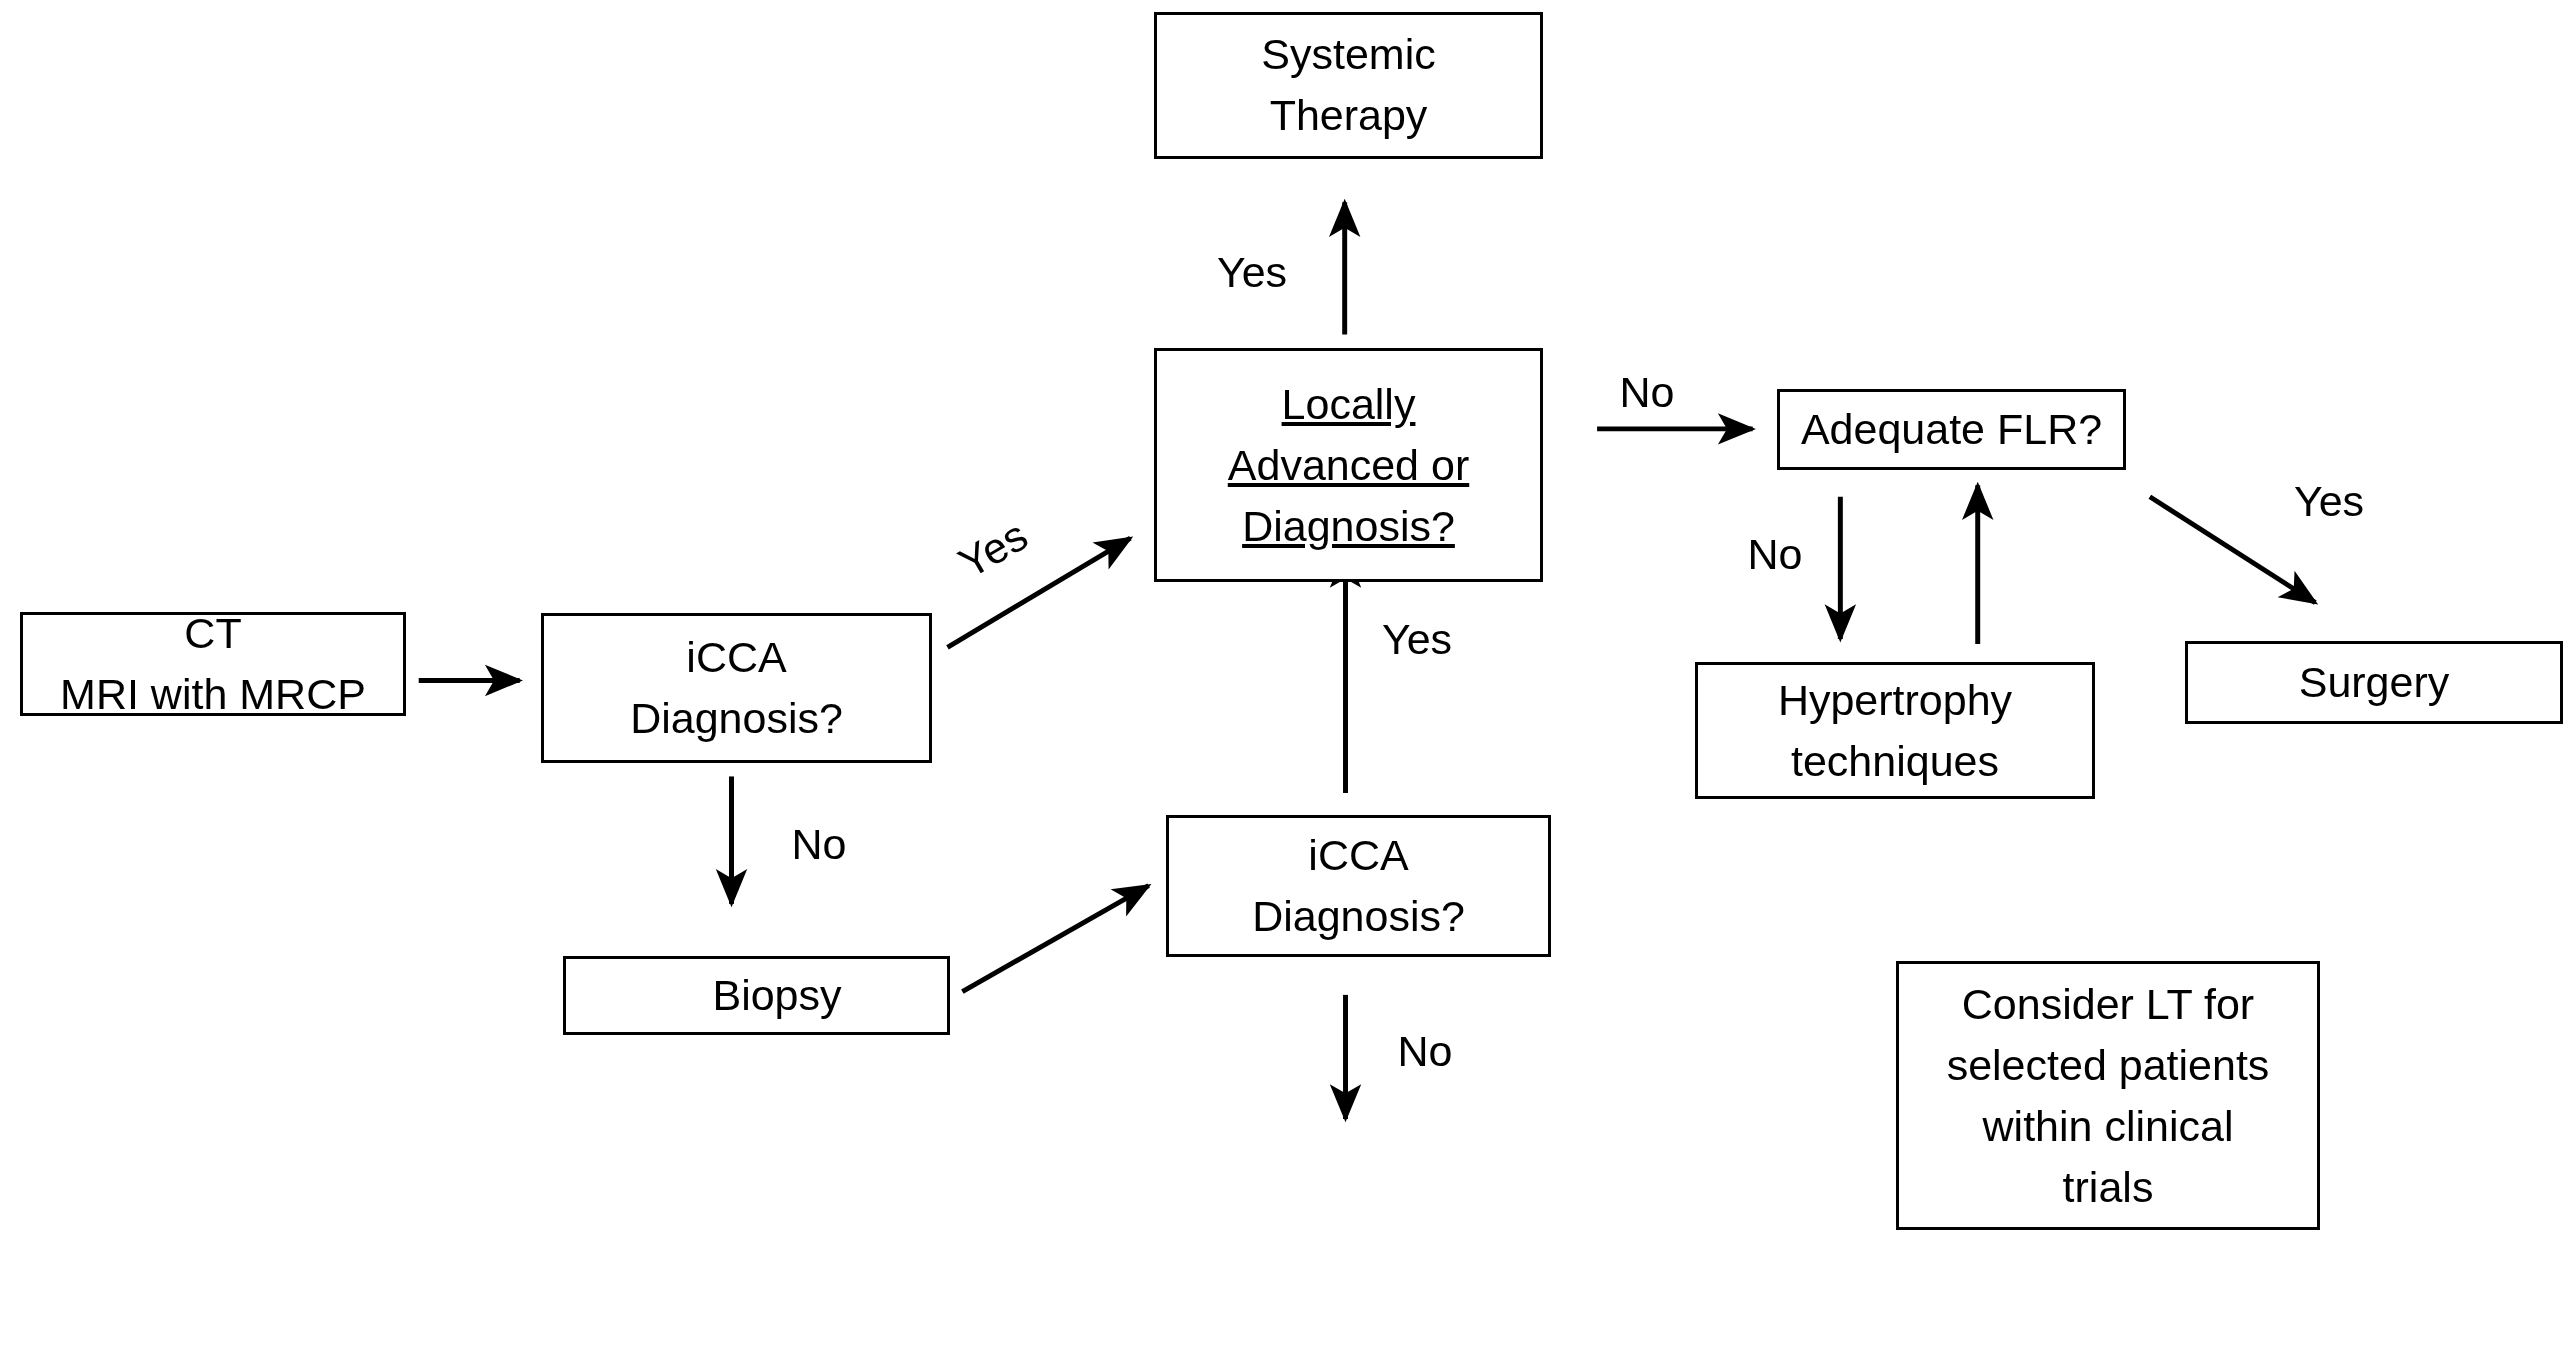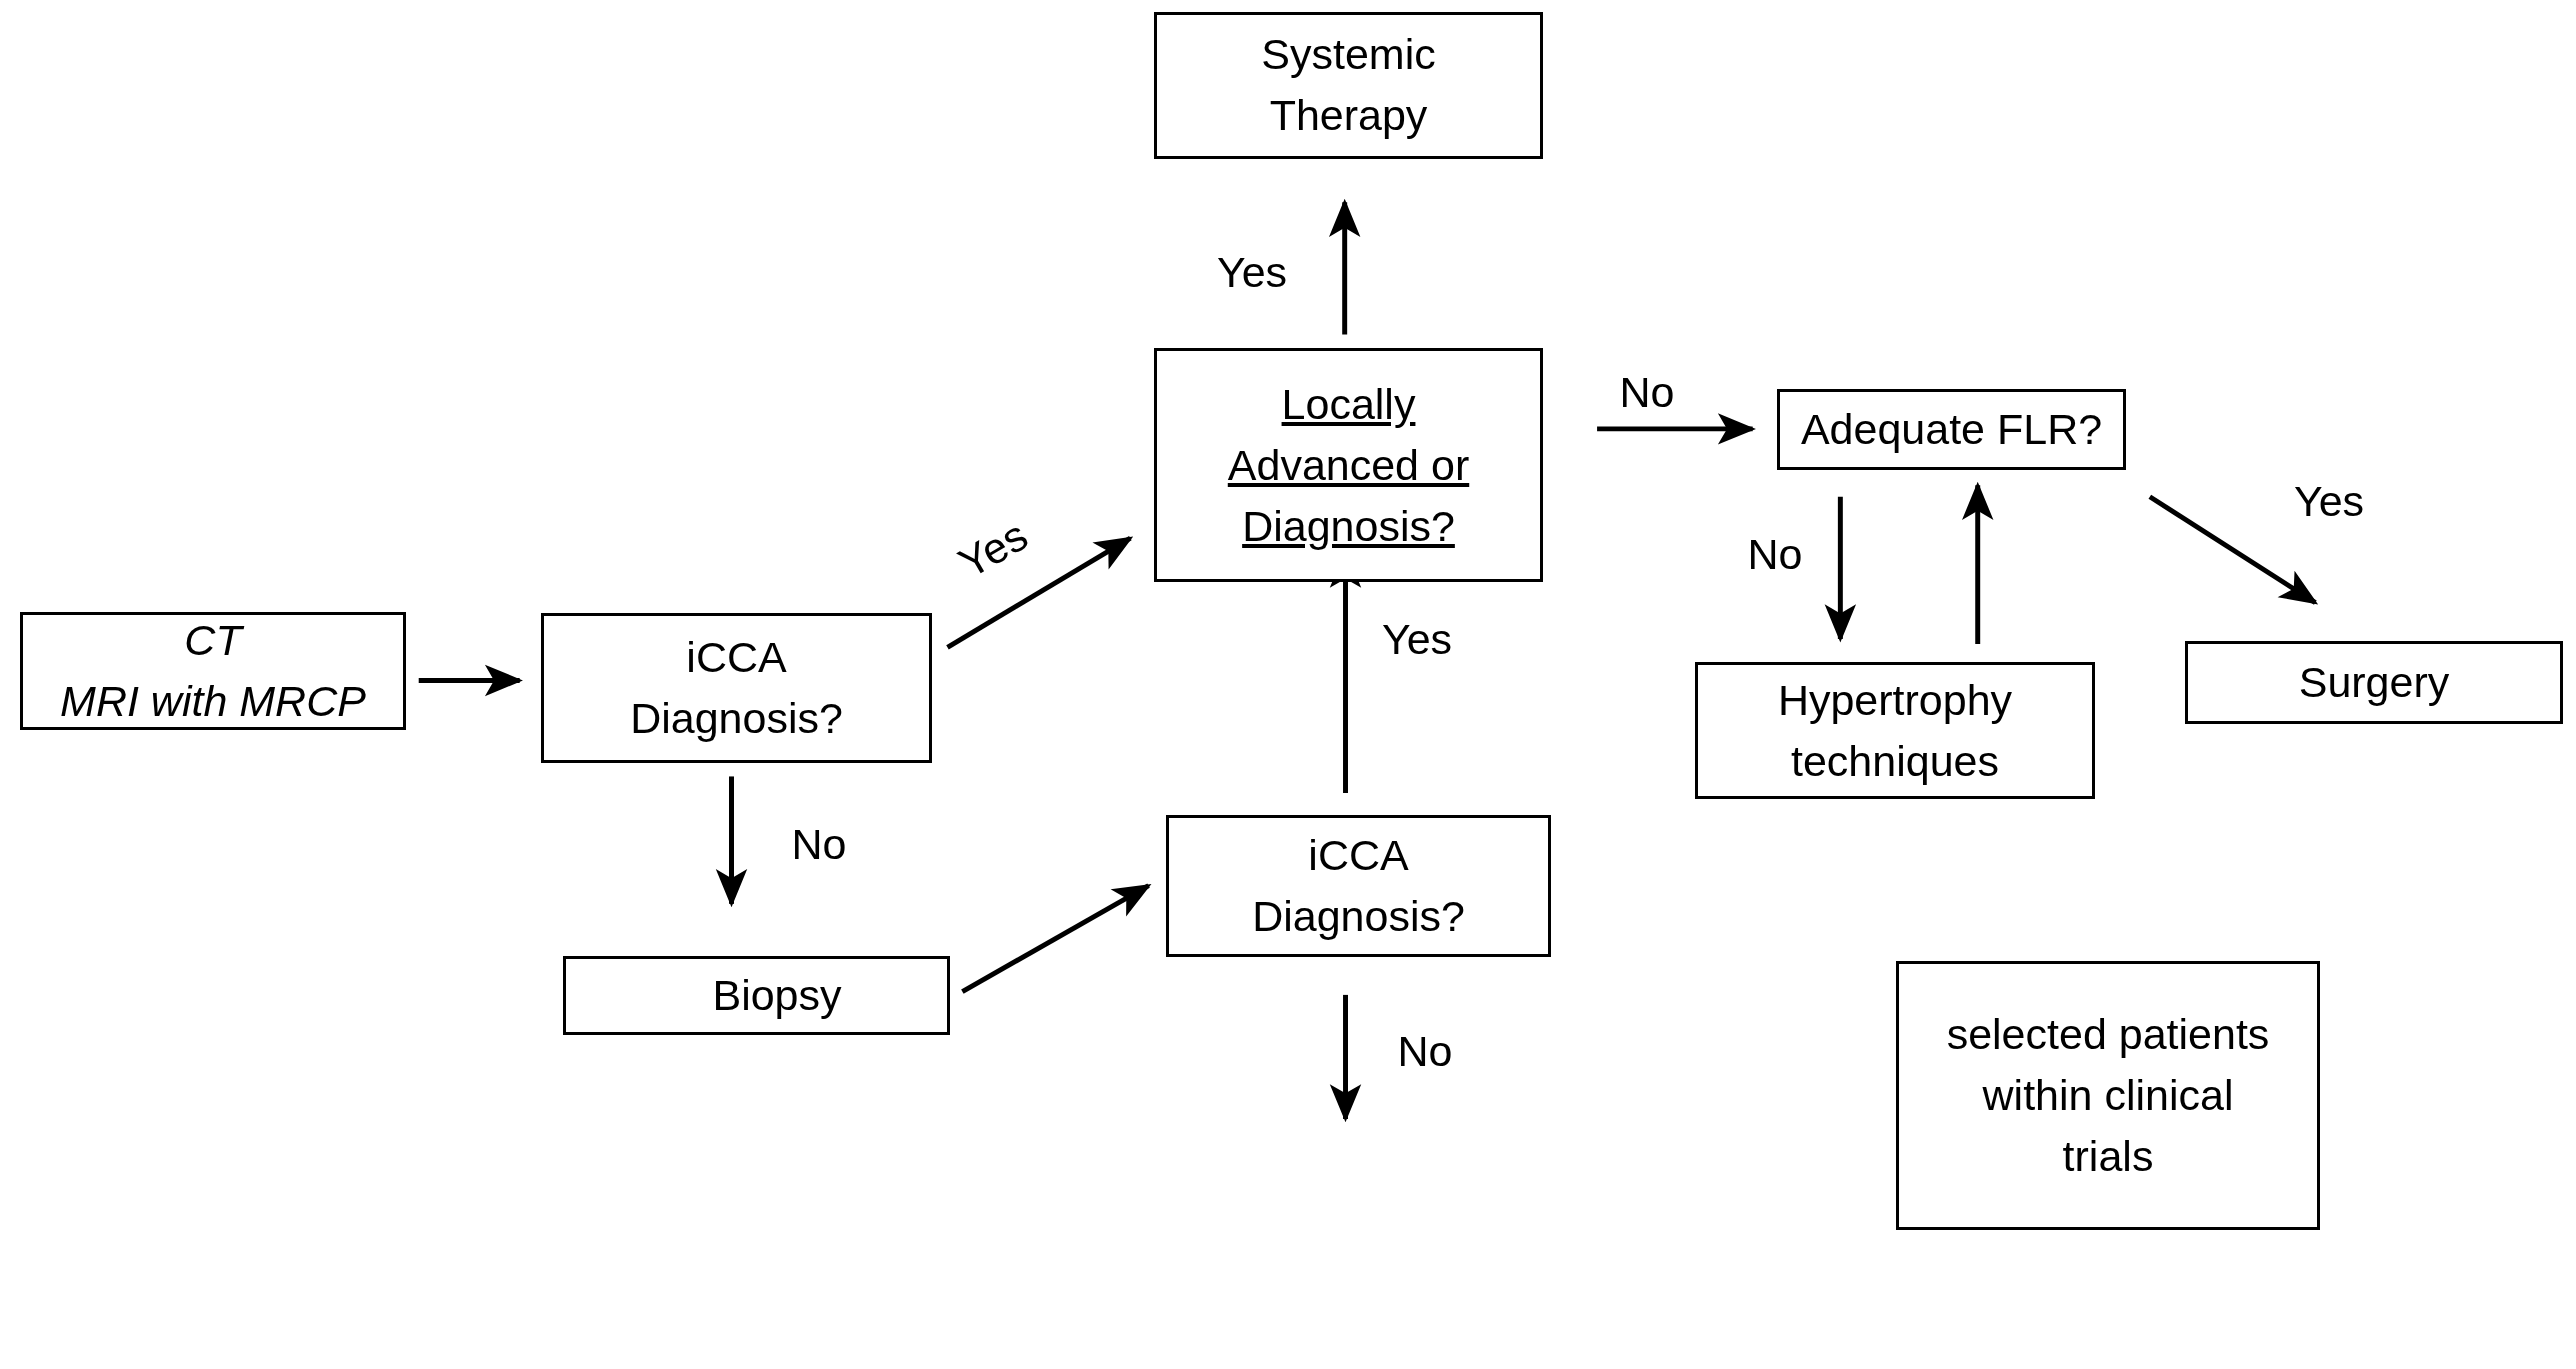--- a/index.html
+++ b/index.html
@@ -65,21 +65,21 @@
     <line x1="1163" y1="1198" x2="1388" y2="1070" marker-end="url(#ah)"></line>
     <line x1="1626" y1="958" x2="1626" y2="668" marker-end="url(#ah)"></line>
     <line x1="1626" y1="1202" x2="1626" y2="1352" marker-end="url(#ah)"></line>
     <line x1="1625" y1="404" x2="1625" y2="244" marker-end="url(#ah)"></line>
     <line x1="1930" y1="518" x2="2118" y2="518" marker-end="url(#ah)"></line>
     <line x1="2224" y1="600" x2="2224" y2="772" marker-end="url(#ah)"></line>
     <line x1="2390" y1="778" x2="2390" y2="586" marker-end="url(#ah)"></line>
     <line x1="2598" y1="600" x2="2798" y2="728" marker-end="url(#ah)"></line>
   </svg>
 
-  <div class="node" style="left:20px; top:612px; width:386px; height:118px;font-style:italic;">
+  <div class="node" style="left:20px; top:612px; width:386px; height:104px;">
     <span>CT</span>
     <span>MRI with MRCP</span>
   </div>
 
   <div class="node" style="left:541px; top:613px; width:391px; height:150px;">
     <span>iCCA</span>
     <span>Diagnosis?</span>
   </div>
 
   <div class="node" style="left:1154px; top:11.6px; width:389px; height:147px;">
@@ -110,20 +110,21 @@
     <span>Biopsy</span>
   </div>
 
   <div class="node" style="left:1166px; top:815px; width:385px; height:142px;">
     <span>iCCA</span>
     <span>Diagnosis?</span>
   </div>
 
 
   <div class="node" style="left:1896px; top:961px; width:424px; height:269px;">
+    <span>Consider LT for</span>
     <span>selected patients</span>
     <span>within clinical</span>
     <span>trials</span>
   </div>
 
   <div class="edge-label rotated" style="left:993px; top:549px;">Yes</div>
   <div class="edge-label" style="left:819px; top:844px;">No</div>
   <div class="edge-label" style="left:1417px; top:639px;">Yes</div>
   <div class="edge-label" style="left:1425px; top:1051px;">No</div>
   <div class="edge-label" style="left:1252px; top:272px;">Yes</div>

